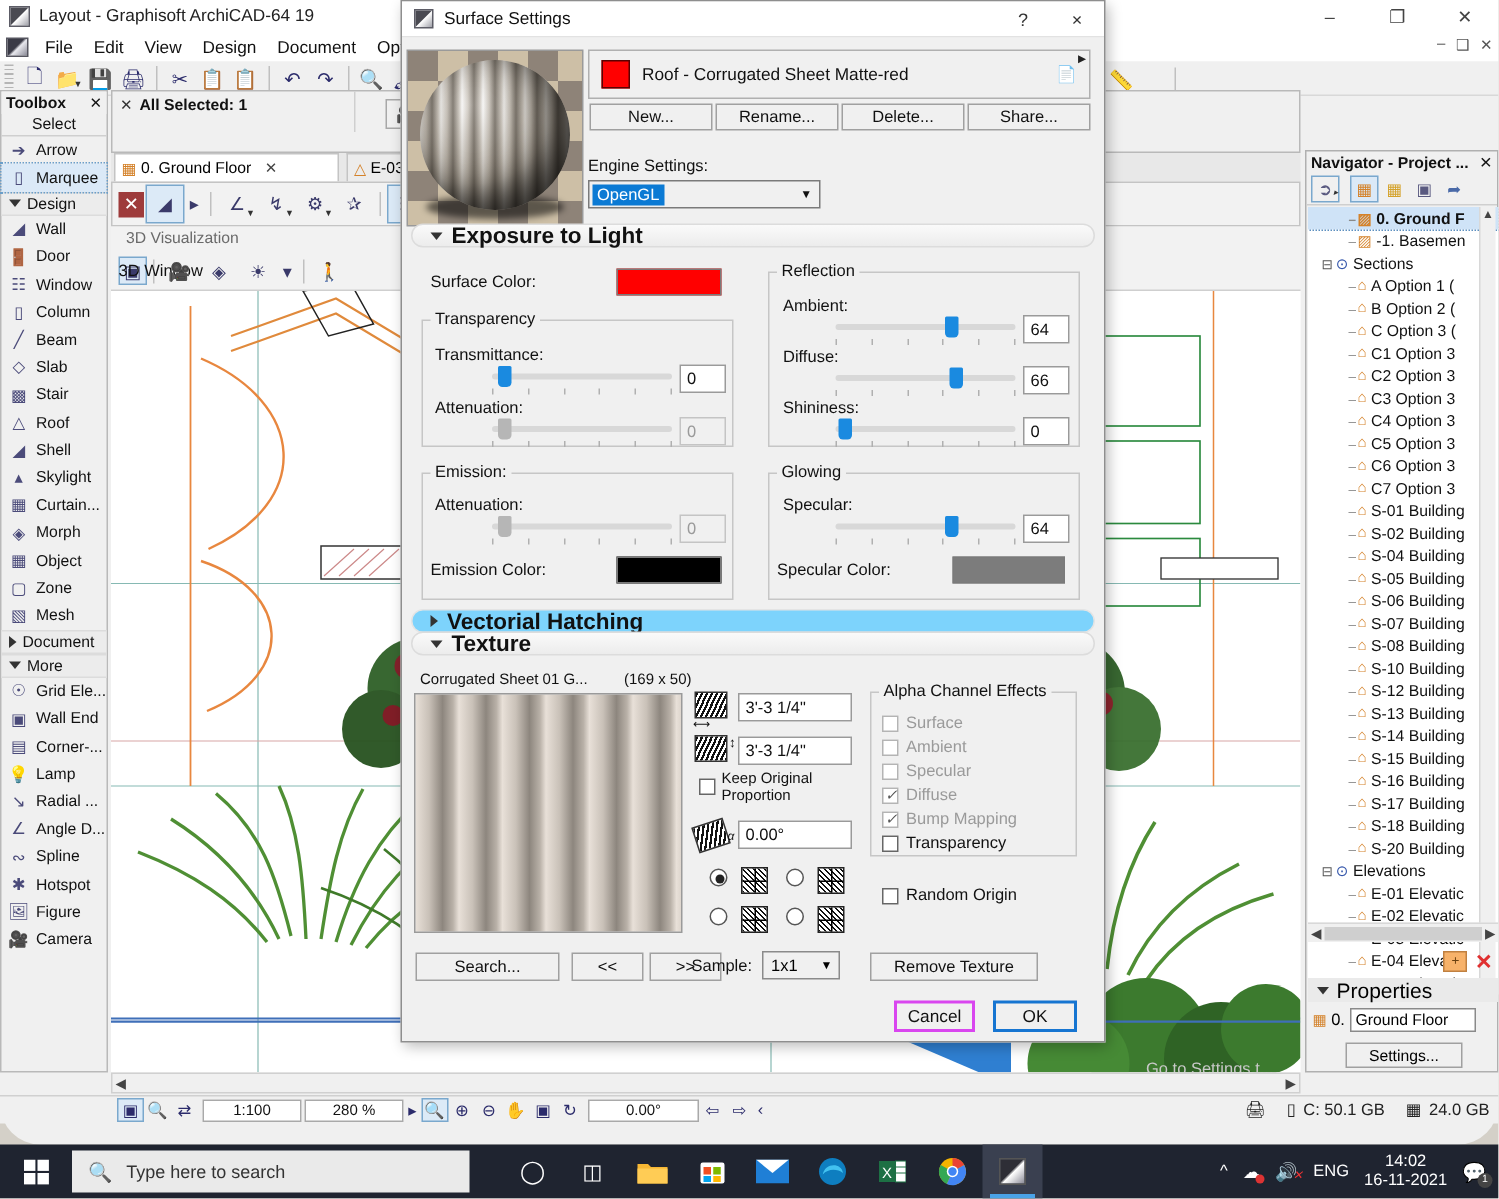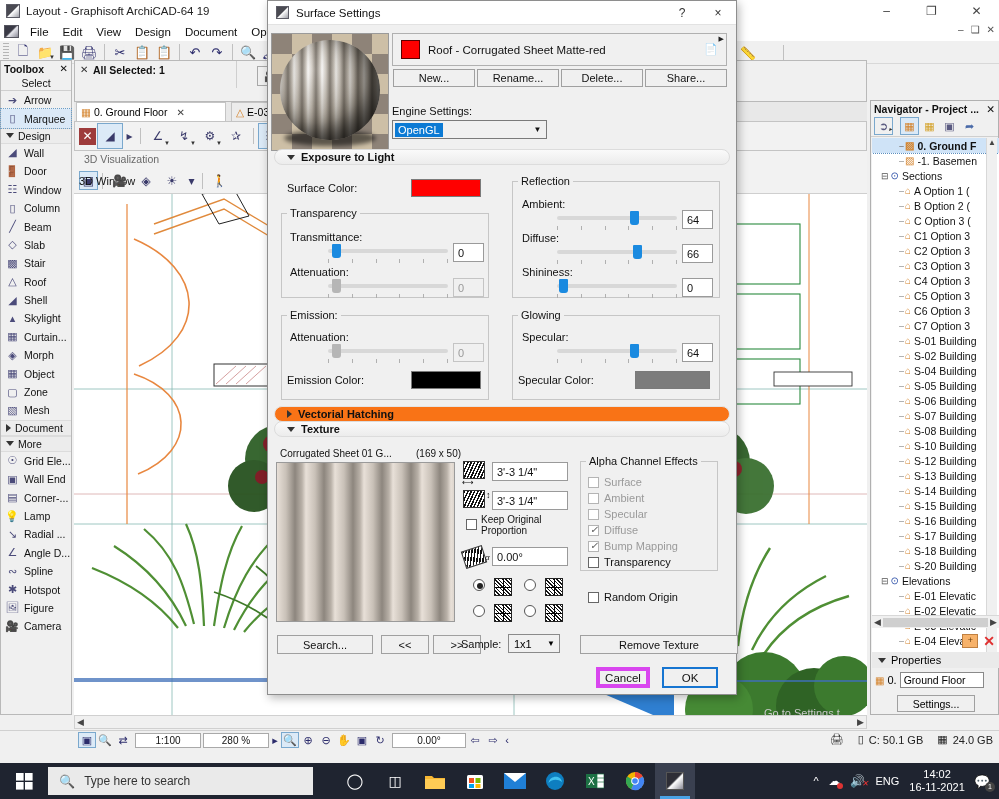--- a/index.html
+++ b/index.html
@@ -9,21 +9,21 @@
     font-family: "Liberation Sans", sans-serif;
     font-size: 11px;
     background: #d4d0c8;
     overflow: hidden;
     position: relative;
     -webkit-font-smoothing: antialiased;
   }
   .abs { position: absolute; }
 
   
-  #app-window { left:0; top:0; width:999px; height:763px; background:#f0f0f0; }
+  #app-window { left:0; top:0; width:999px; height:763px; background:#f0f0f0;border-radius:27px; }
 
   
   #app-titlebar {
     left:0; top:0; width:999px; height:22px;
     background:#ffffff; display:flex; align-items:center;
   }
   #app-titlebar .ttl { font-size:11.5px; color:#222; margin-left:26px; }
   .app-logo {
     position:absolute; left:6px; top:4px; width:14px; height:14px;
     background:linear-gradient(135deg,#4a4a52 0%,#4a4a52 48%,#ffffff 52%,#9fa0a8 100%);
@@ -139,21 +139,21 @@
   .tr .ind { display:inline-block; }
   .tr .dash { color:#8a8a8a; }
   .nav-vscroll { position:absolute; right:1px; top:37px; width:11px; height:525px;
                  background:#f0f0f0; border-left:1px solid #d8d8d8; }
   .nav-hscroll { position:absolute; left:1px; bottom:86px; width:127px; height:13px;
                  background:#f0f0f0; display:flex; align-items:center;
                  justify-content:space-between; border-top:1px solid #d8d8d8; }
   .nav-btnrow { position:absolute; right:3px; bottom:66px; display:flex; gap:5px; }
   .nav-props { position:absolute; left:1px; bottom:46px; width:127px; height:16px;
                display:flex; align-items:center; gap:5px; padding-left:6px;
-               background:#eaeaea; font-size:11px; }
+               background:#eaeaea; font-size:14px; }
   .nav-propsrow { position:absolute; left:1px; bottom:24px; width:127px; height:20px;
                   display:flex; align-items:center; gap:3px; padding-left:3px; }
   .nav-settings { position:absolute; left:26px; bottom:2px; width:78px; height:17px;
                   background:#f0f0f0; border:1px solid #a0a0a0; font-size:10.5px;
                   display:flex; align-items:center; justify-content:center; }
 
   
   #dialog { left:267px; top:0px; width:470px; height:695px; background:#f0f0f0;
             border:1px solid #8e8e8e; box-shadow:2px 3px 9px rgba(0,0,0,.28); }
   #dlg-title { height:24px; background:#ffffff; display:flex; align-items:center;
@@ -194,21 +194,21 @@
 
   .eng-lbl { position:absolute; left:392px; top:105px; font-size:11px; color:#111; }
   .eng-sel { position:absolute; left:392px; top:120px; width:155px; height:19px;
              border:1px solid #7a7a7a; background:#f0f0f0; display:flex; align-items:center; }
   .eng-sel .val { background:#0b7ad4; color:#fff; font-size:11px; padding:1px 3px; margin-left:2px; }
   .eng-sel .cv { margin-left:auto; width:17px; text-align:center; font-size:8px; color:#111; }
 
   .section-hdr { position:absolute; left:274px; width:456px; height:16px;
                  background:linear-gradient(#fafafa,#ececec); border:1px solid #dcdcdc;
                  border-radius:8px; display:flex; align-items:center; gap:6px;
-                 padding-left:12px; font-size:11px; font-weight:bold; color:#111; }
+                 padding-left:12px; font-size:15px; font-weight:bold; color:#111; }
 
   .grp { position:absolute; border:1px solid #c6c6c6; }
   .grp-lbl { position:absolute; background:#f0f0f0; padding:0 3px; font-size:11px; color:#111; }
 
   .lbl { position:absolute; font-size:11px; color:#111; }
   .swatch { position:absolute; height:18px; border:1px solid #7a7a7a; }
   .numbox { position:absolute; height:19px; background:#fff; border:1px solid #9a9a9a;
             font-size:11px; color:#111; display:flex; align-items:center; padding-left:4px; }
   .numbox.dis { background:#f0f0f0; color:#9a9a9a; border-color:#c4c4c4; }
 
@@ -243,21 +243,21 @@
                    background:#000; }
   .patbox::before { content:''; position:absolute; left:50%; top:0; width:1px; height:100%;
                     background:#000; }
 
   .selbox { position:absolute; height:19px; background:#f0f0f0; border:1px solid #8a8a8a;
             font-size:11px; display:flex; align-items:center; padding-left:5px; }
   .selbox .cv { margin-left:auto; width:16px; text-align:center; font-size:8px; }
 
   .okbtn { position:absolute; height:21px; display:flex; align-items:center;
            justify-content:center; font-size:11.5px; background:#f0f0f0;
-           border:4px solid #d946ef; color:#111; }
+           border:2px solid #d946ef; color:#111; }
   .okbtn.primary { border:2px solid #1675d1; }
 
   
   #taskbar { left:0; top:763px; width:999px; height:36px; background:#1f2430; display:flex;
              align-items:center; }
   #startbtn { width:48px; height:36px; display:flex; align-items:center; justify-content:center; }
   #searchbox { width:265px; height:28px; background:#eaeaea; display:flex; align-items:center;
                gap:9px; padding-left:11px; font-size:12px; color:#333; }
   .tb-app { width:40px; height:36px; display:flex; align-items:center; justify-content:center;
             position:relative; }
@@ -1040,21 +1040,21 @@
       <i></i>
       <i></i>
       <i></i>
       <i></i>
     </div>
 </div>
 <div class="numbox" style="left:682px; top:343px; width:31px;">64</div>
 <span class="lbl" style="left:518px; top:374px;">Specular Color:</span>
 <span class="swatch" style="left:635px; top:371px; width:75px; background:#7c7c7c;"></span>
 
-<div class="section-hdr" style="top:406px; background:#f97316; border-color:#e4e4e4;">
+<div class="section-hdr" style="top:406px; background:#7dd3fc; border-color:#e4e4e4;">
   <span class="tri-r"></span>
   <span>Vectorial Hatching</span>
 </div>
 
 <div class="section-hdr" style="top:421px;">
   <span class="tri"></span>
   <span>Texture</span>
 </div>
 
 <span class="lbl" style="left:280px; top:448px; font-size:10px;">Corrugated Sheet 01 G...</span>
@@ -1112,21 +1112,21 @@
 <span class="chk dis" style="left:588px; top:541px;">
     <i class="mk">✓</i>
   </span>
 <span class="lbl" style="left:604px; top:540px; color:#9a9a9a;">Bump Mapping</span>
 <span class="chk" style="left:588px; top:557px;"></span>
 <span class="lbl" style="left:604px; top:556px;">Transparency</span>
 
 <span class="chk" style="left:588px; top:592px;"></span>
 <span class="lbl" style="left:604px; top:591px;">Random Origin</span>
 
-<div class="dbtn" style="left:580px; top:635px; width:158px; height:19px;">Remove Texture</div>
+<div class="dbtn" style="left:580px; top:635px; width:112px; height:19px;">Remove Texture</div>
 
 <div class="okbtn" style="left:596px; top:667px; width:54px;">Cancel</div>
 <div class="okbtn primary" style="left:662px; top:667px; width:56px;">OK</div>
 
 <div class="abs" id="taskbar">
   <div id="startbtn">
     <svg width="17" height="17" viewBox="0 0 17 17">
       <rect x="0" y="0" width="7.6" height="7.6" fill="#fff"></rect>
       <rect x="9" y="0" width="7.6" height="7.6" fill="#fff"></rect>
       <rect x="0" y="9" width="7.6" height="7.6" fill="#fff"></rect>

